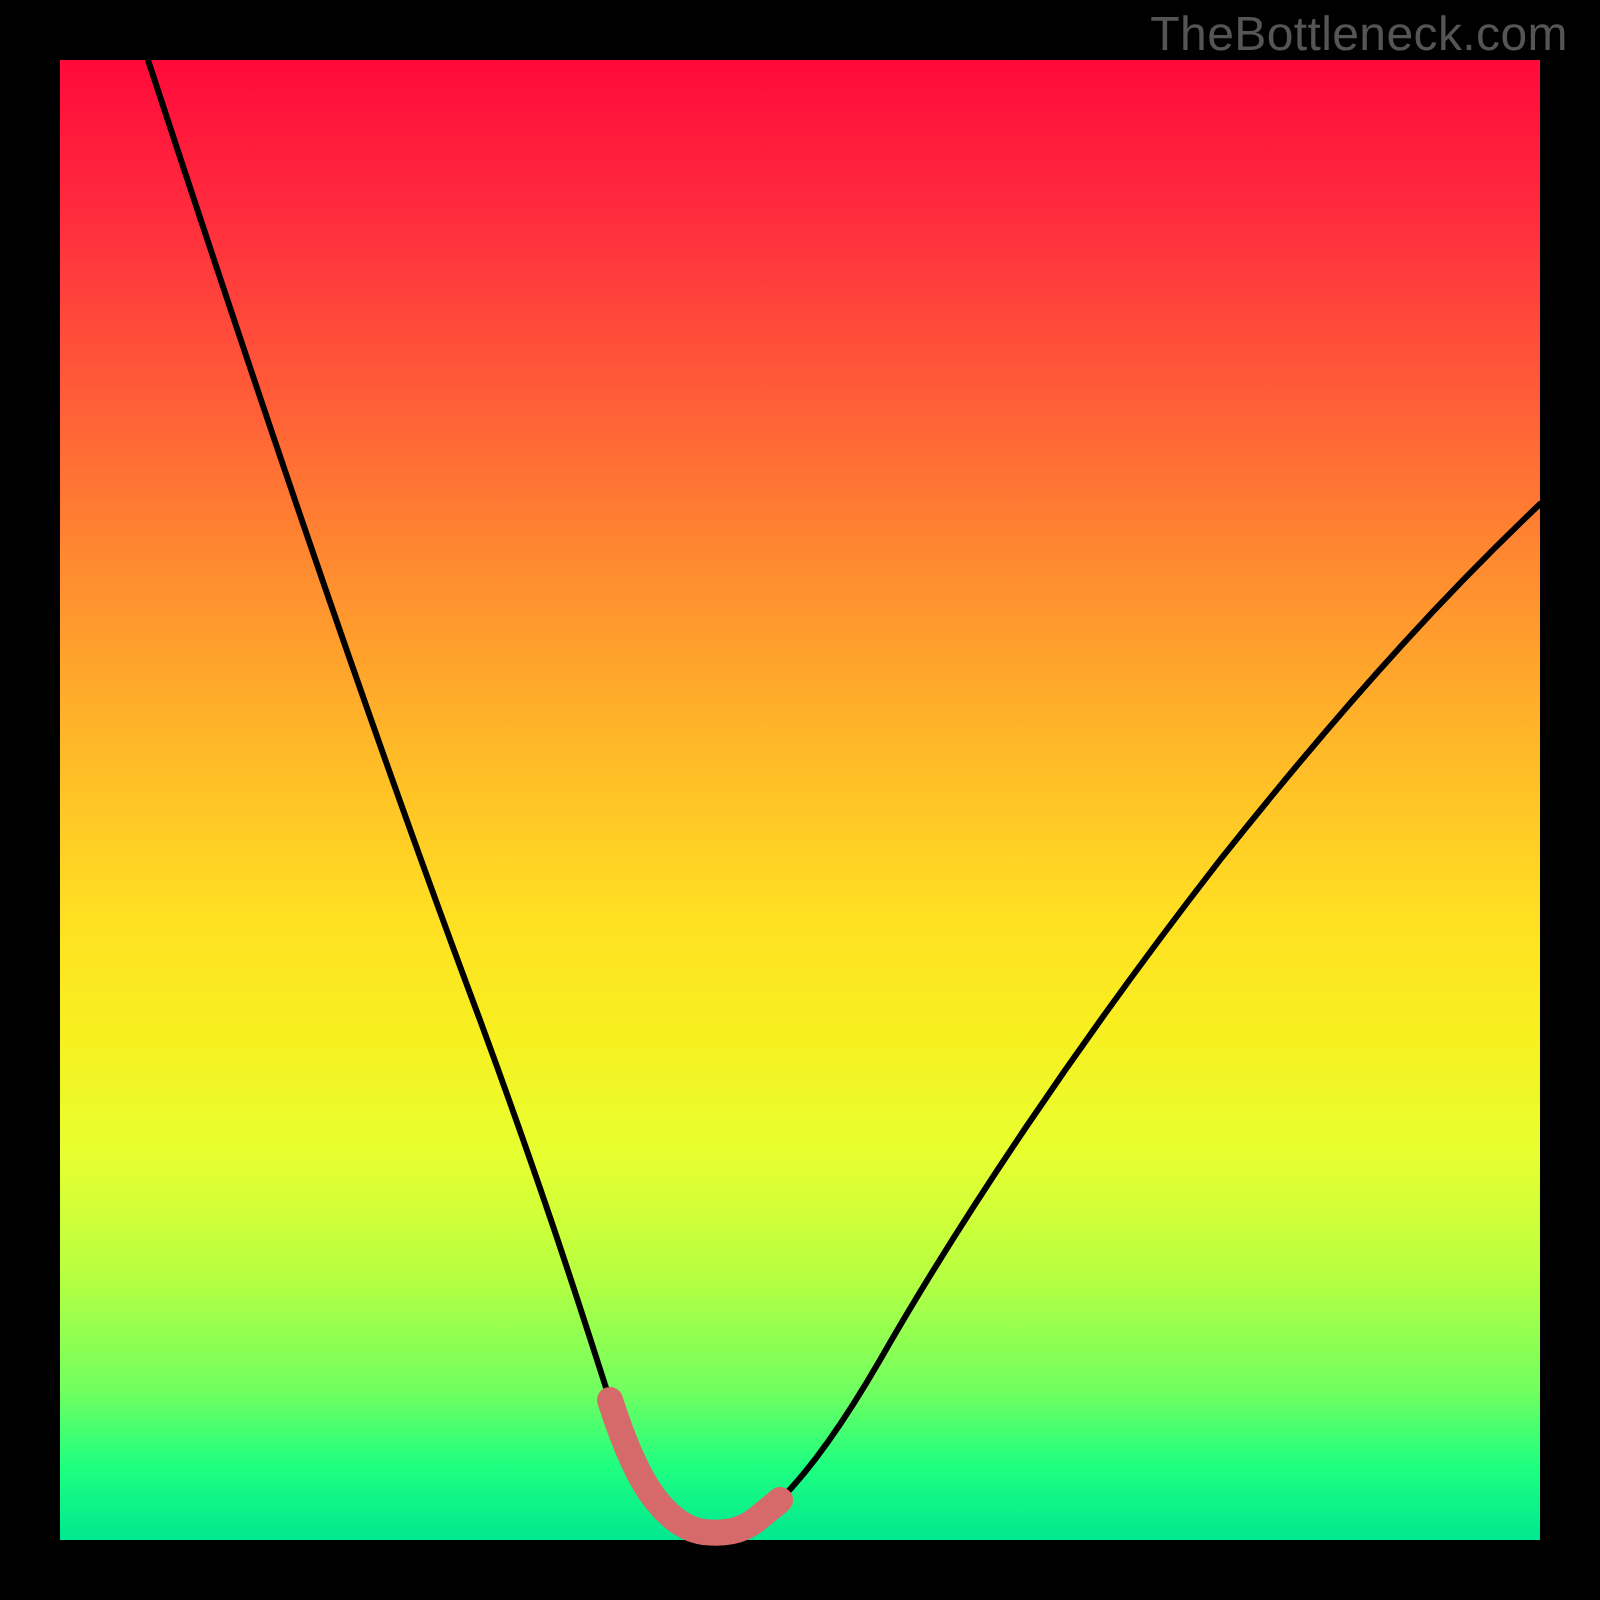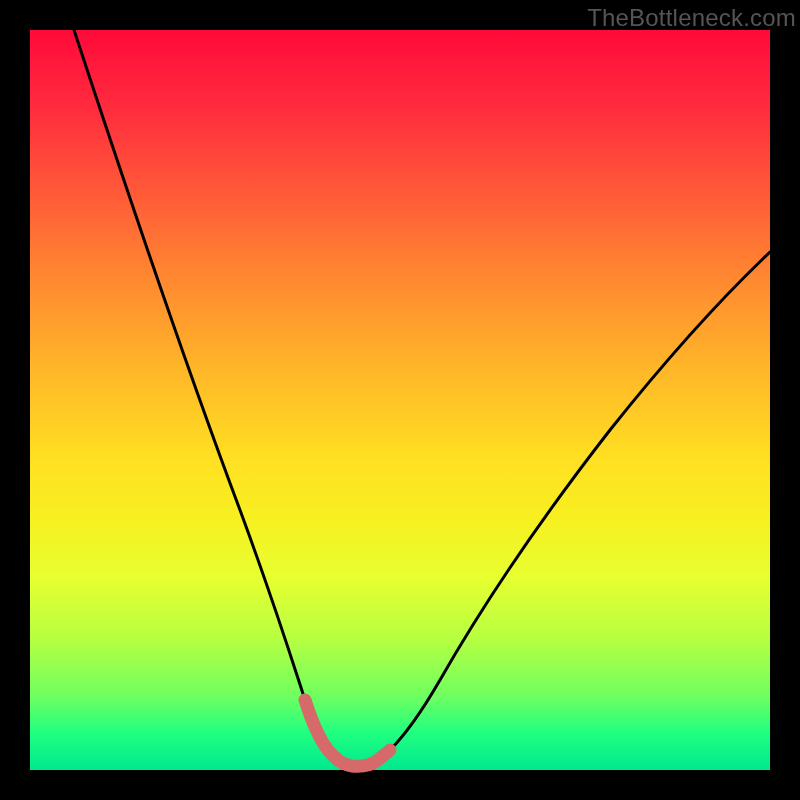--- a/index.html
+++ b/index.html
@@ -37,21 +37,21 @@
       #e7ff30 74%,
       #b8ff40 82%,
       #70ff60 90%,
       #1fff80 95%,
       #00e890 100%
     );
   }
   .watermark {
     position: absolute;
     top: 4px;
-    right: 4px;
+    right: 16px;
     color: #555;
     font-size: 24px;
     font-weight: 500;
     letter-spacing: 0.2px;
     user-select: none;
   }
   svg.curves {
     position: absolute;
     left: 30px;
     top: 30px;

